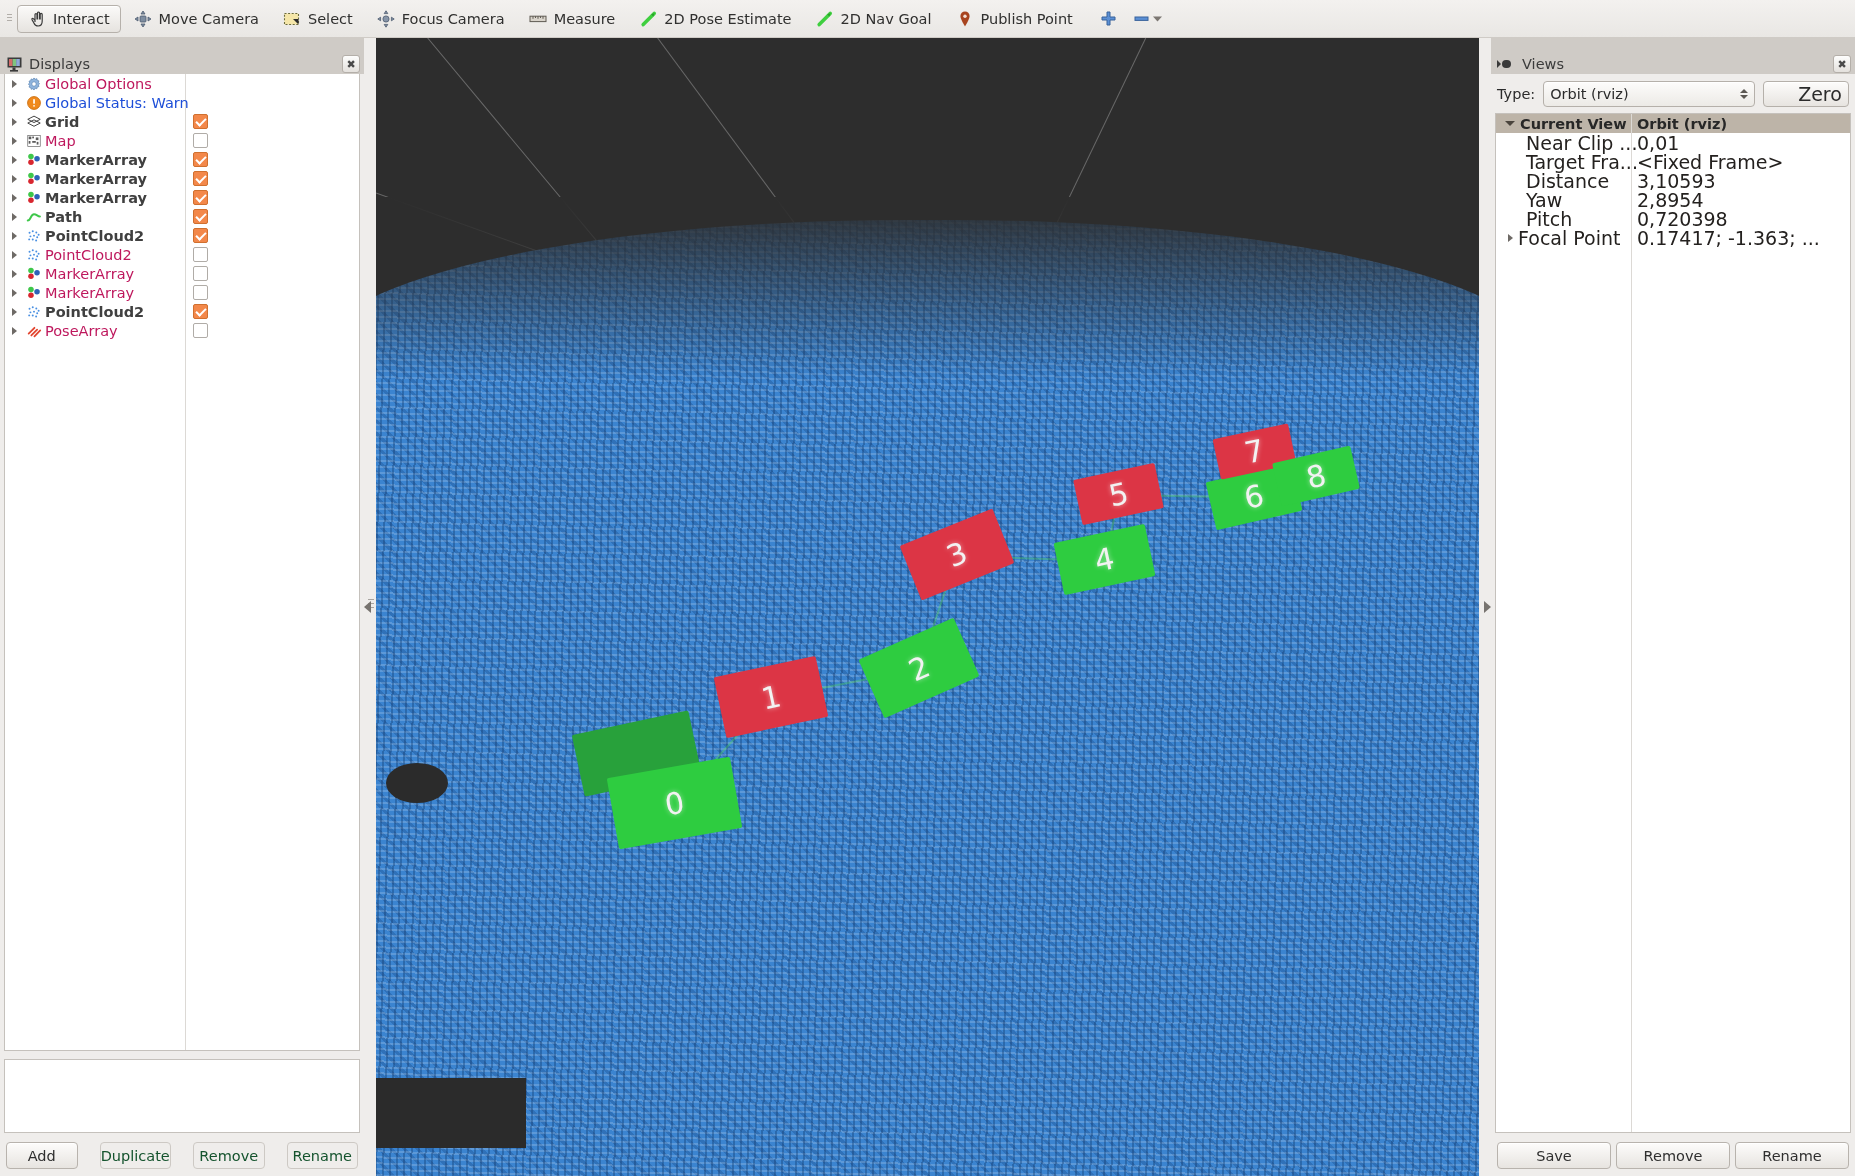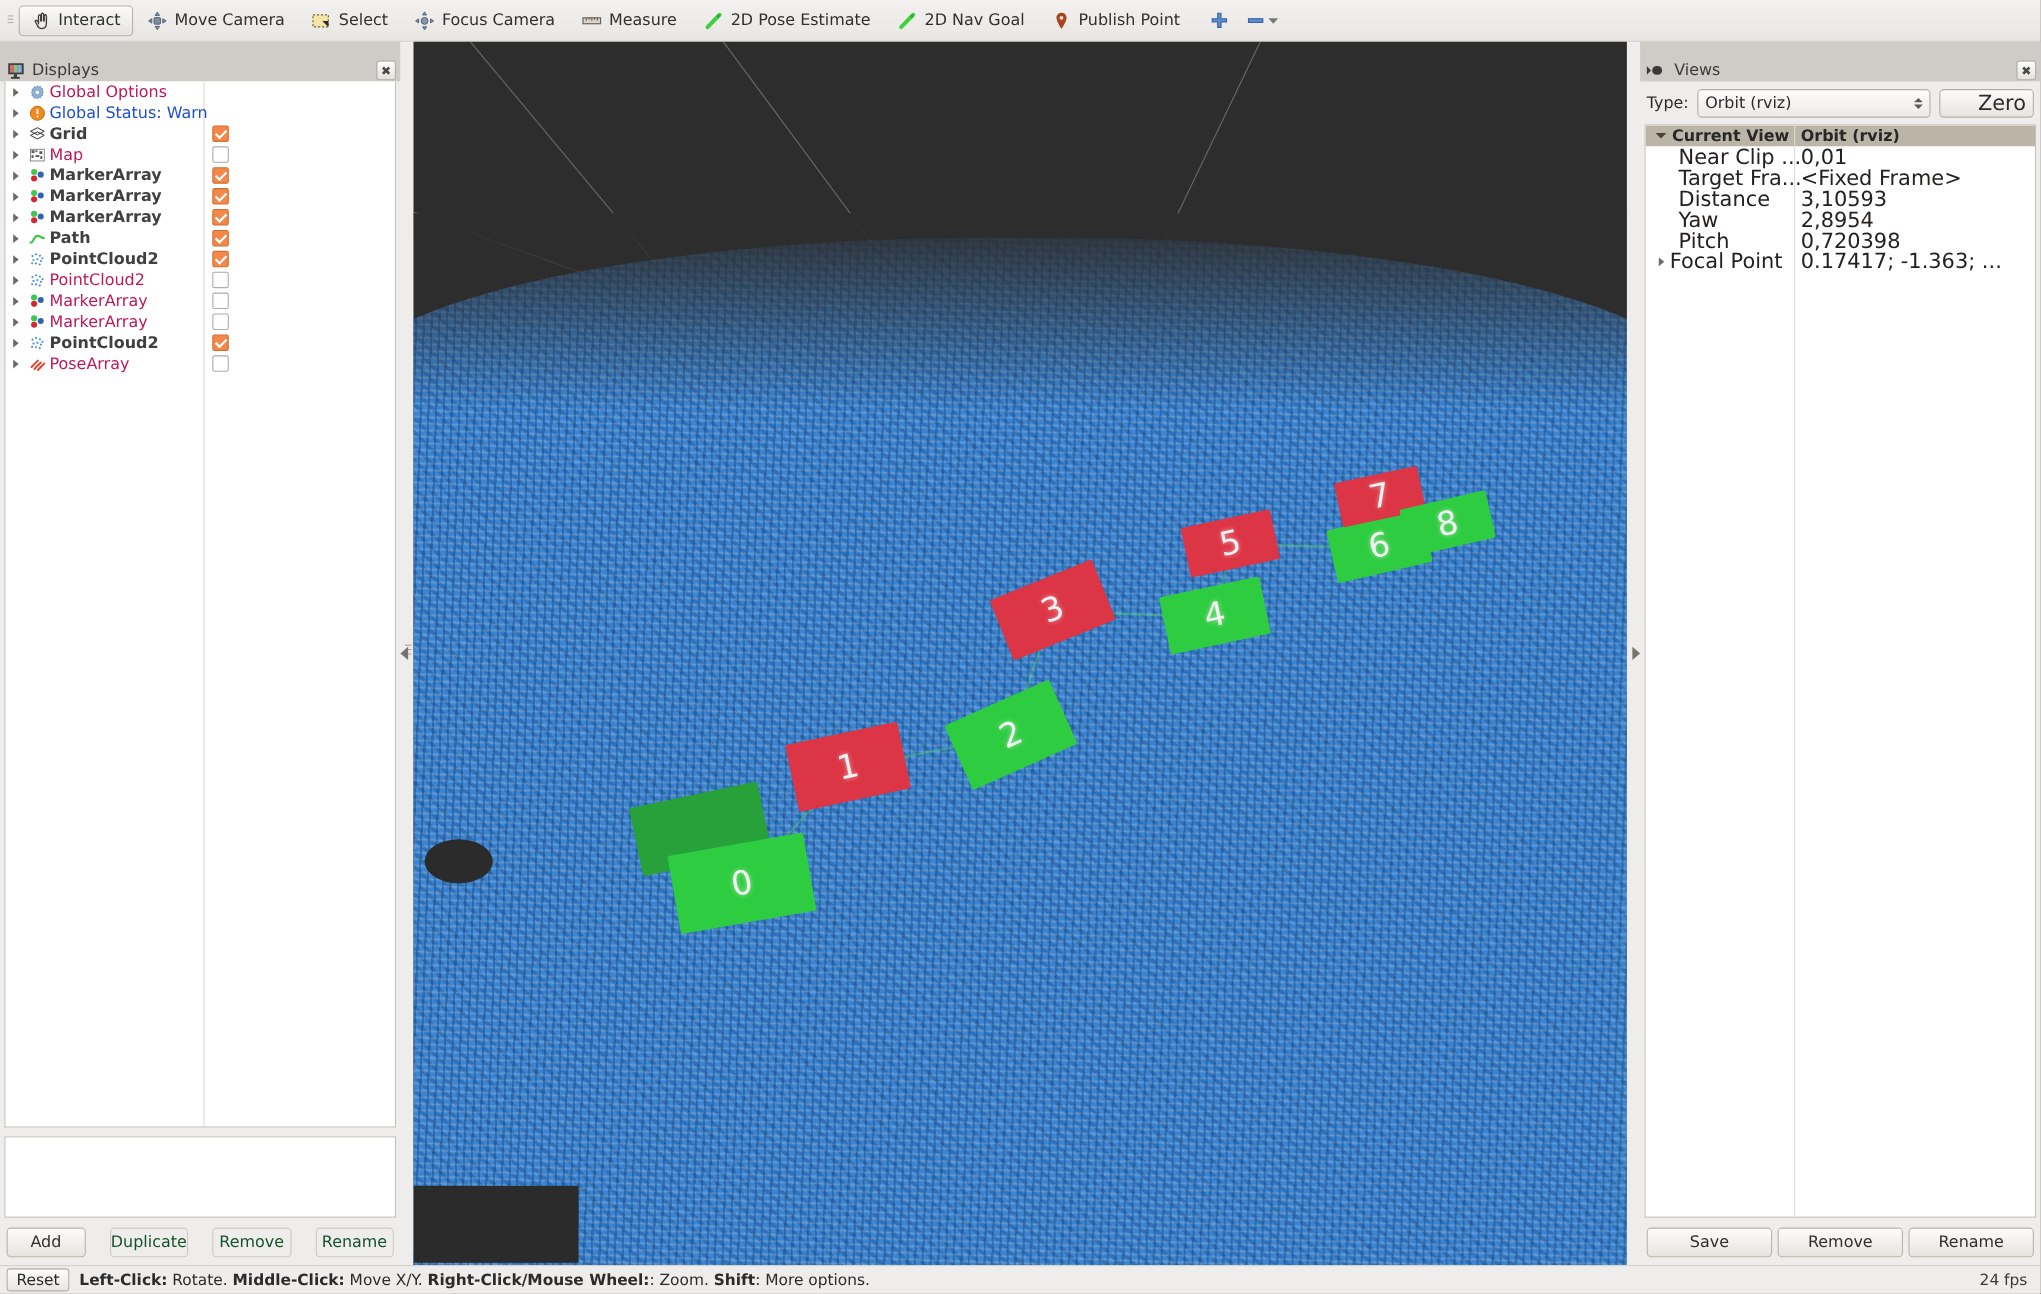--- a/index.html
+++ b/index.html
@@ -753,18 +753,13 @@
       </div>
 
       <div class="rb-row" id="views-buttons">
           <div class="qbtn">Save</div>
           <div class="qbtn">Remove</div>
           <div class="qbtn">Rename</div>
         </div>
     </div>
   </div>
 
-  <div class="statusbar">
-    <span class="reset-btn">Reset</span>
-    <span class="hint" id="status-hint"><b>Left-Click:</b><span> Rotate. </span><b>Middle-Click:</b><span> Move X/Y. </span><b>Right-Click/Mouse Wheel:</b><span>: Zoom. </span><b>Shift</b><span>: More options.</span></span>
-    <span class="fps">24 fps</span>
-  </div>
 </div>
 
 </body></html>

